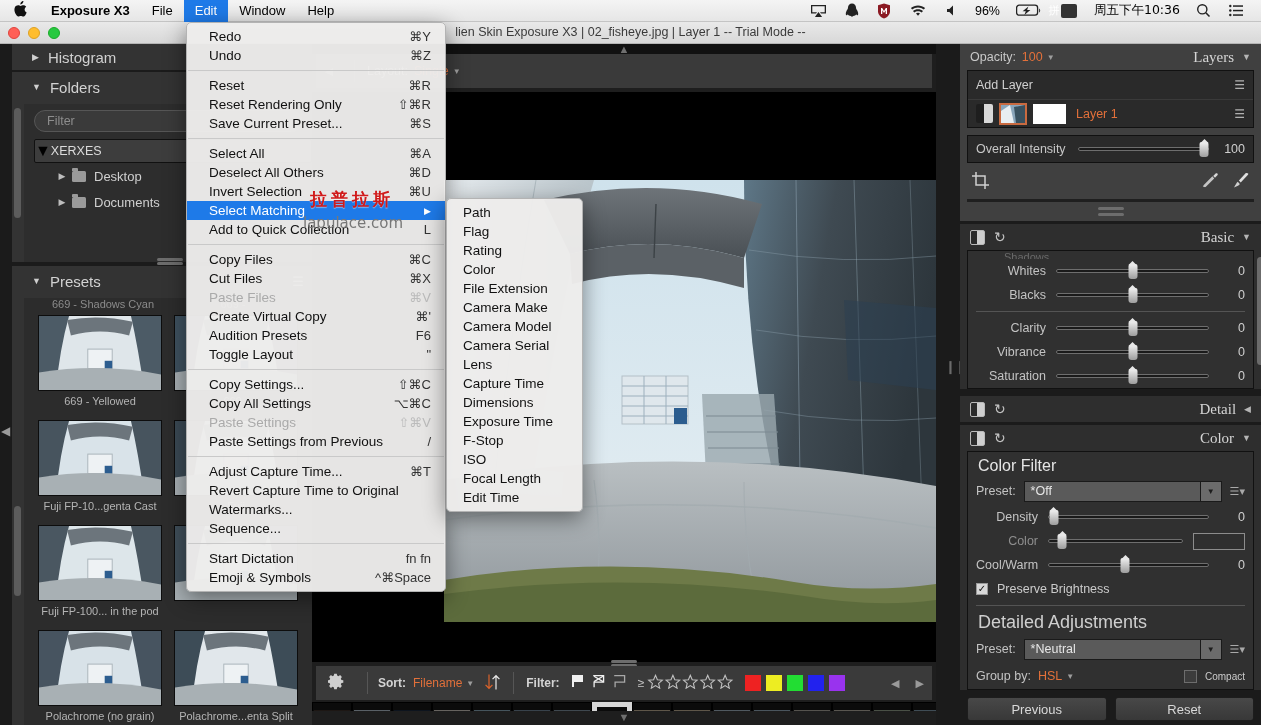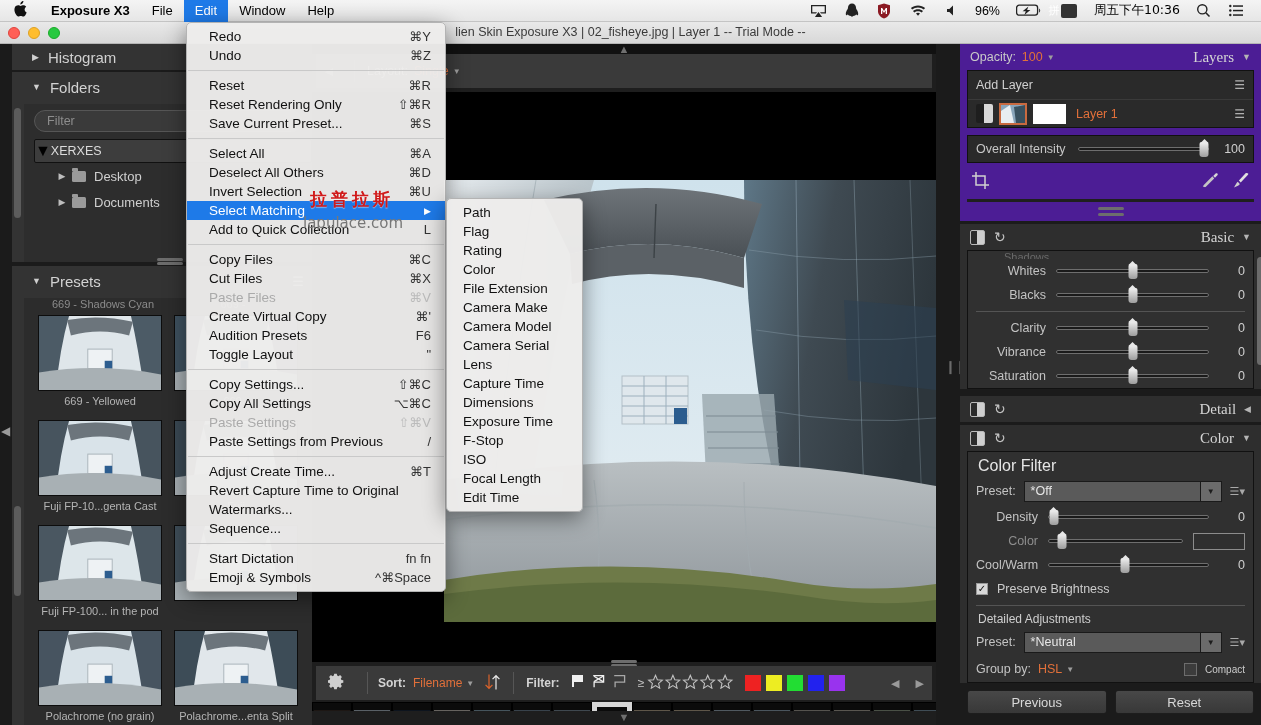--- a/index.html
+++ b/index.html
@@ -708,21 +708,21 @@
         <div class="center-botarrow">
             <span>▼</span>
           </div>
       </div>
     </div>
 
     <div class="rightpanel">
       <div class="rgrip">❙❙</div>
       <div class="rp-inner">
 
-        <div class="rp-sec" style="background:#4c1d95">
+        <div class="rp-sec" style="background:#404040">
           <div class="rp-hdr">
             <span style="color:#c9c9c9;font-size:12.5px">Opacity:</span>
             <span class="orange" style="margin-left:6px;font-size:12.5px">100</span>
             <span class="tri-sm">▼</span>
             <span class="rt">
               <span>Layers</span>
               <span style="font-size:9px;color:#b5b5b5">▼</span>
             </span>
           </div>
           <div class="rbox" style="background:#2a2a2a">
@@ -883,21 +883,21 @@
                     <span class="knob" style="left:48%"></span>
                   </span>
                   <span class="val">0</span>
                 </div>
               </div>
             <div class="rrow" style="height:24px">
               <span class="checkbox">✓</span>
               <span style="margin-left:9px;font-size:12.5px;color:#cbcbcb">Preserve Brightness</span>
             </div>
             <div class="divline"></div>
-            <div style="padding:2px 10px 2px 10px;color:#cfcfcf;font-size:12px">Detailed Adjustments</div>
+            <div style="padding:2px 10px 2px 10px;color:#cfcfcf;font-size:18px">Detailed Adjustments</div>
             <div class="rrow" style="height:28px">
               <span style="color:#c3c3c3;font-size:12.5px;margin-right:8px">Preset:</span>
               <span class="selectbox">
                 <span>*Neutral</span>
                 <span class="dd">▼</span>
               </span>
               <span style="margin-left:8px;color:#a9a9a9;font-size:11px">☰▾</span>
             </div>
             <div class="rrow" style="height:26px">
               <span style="color:#c3c3c3;font-size:12.5px">Group by:</span>
@@ -1000,21 +1000,21 @@
       <div class="mi dim">
         <span class="mlabel">Paste Settings</span>
         <span class="mkey">⇧⌘V</span>
       </div>
       <div class="mi">
         <span class="mlabel">Paste Settings from Previous</span>
         <span class="mkey">/</span>
       </div>
       <div class="msep"></div>
       <div class="mi">
-        <span class="mlabel">Adjust Create Time...</span>
+        <span class="mlabel">Adjust Capture Time...</span>
         <span class="mkey">⌘T</span>
       </div>
       <div class="mi">
         <span class="mlabel">Revert Capture Time to Original</span>
         <span class="mkey"></span>
       </div>
       <div class="mi">
         <span class="mlabel">Watermarks...</span>
         <span class="mkey"></span>
       </div>

